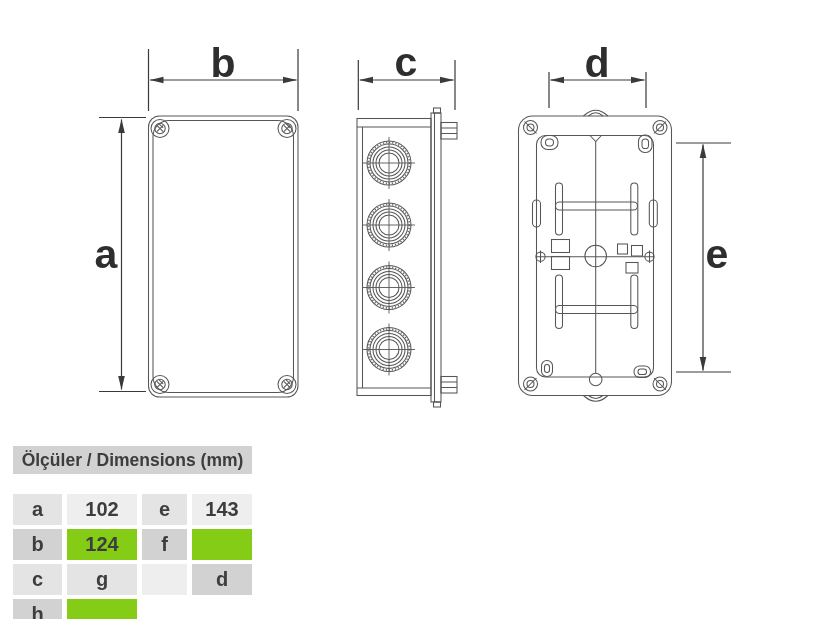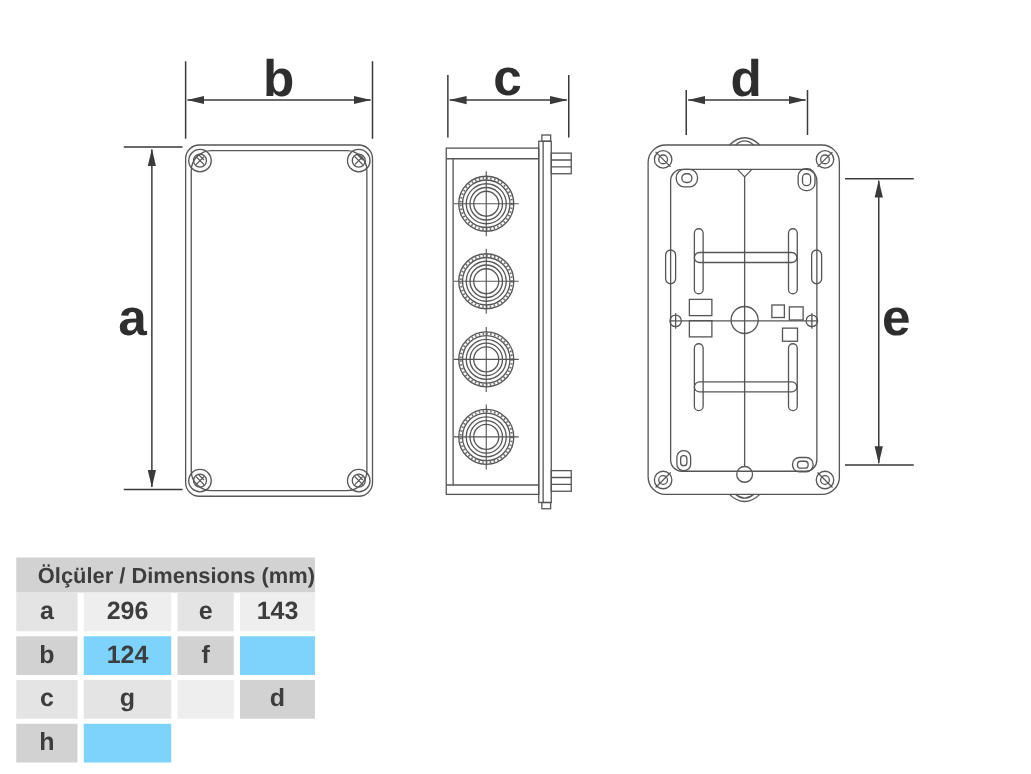--- a/index.html
+++ b/index.html
@@ -1,26 +1,26 @@
 <!DOCTYPE html>
 <html><head>
 <meta charset="utf-8">
 <style>
   html,body{margin:0;padding:0;width:825px;height:619px;background:#ffffff;overflow:hidden;}
   body{font-family:"Liberation Sans",sans-serif;position:relative;}
   #drawing{position:absolute;left:0;top:0;}
   .dim-label{font-size:41px;font-weight:bold;fill:#2e2e2e;font-family:"Liberation Sans",sans-serif;}
   #dims-table{position:absolute;left:13px;top:446px;width:239px;}
-  .tbl-header{height:28px;line-height:28px;background:#d2d2d2;text-align:right;font-size:17.5px;font-weight:bold;color:#3d3d3d;margin-bottom:0;white-space:nowrap;}
+  .tbl-header{height:28px;line-height:28px;background:#d2d2d2;text-align:center;font-size:17.5px;font-weight:bold;color:#3d3d3d;margin-bottom:20px;white-space:nowrap;}
   .tbl-grid{display:grid;grid-template-columns:49px 70px 45px 60px;column-gap:5px;row-gap:4px;}
   .cell{height:31px;line-height:31px;text-align:center;font-weight:bold;color:#3d3d3d;font-size:20px;}
   .kl{background:#e4e4e4;}
   .vl{background:#eeeeee;}
   .kd{background:#d2d2d2;}
-  .vd{background:#7dd3fc;}
+  .vd{background:#84cc16;}
 </style>
 </head>
 <body>
 
 <svg id="drawing" width="825" height="440" viewBox="0 0 825 440">
   <defs>
     <marker id="arr" viewBox="0 0 14 8" refX="13.5" refY="4" markerWidth="14" markerHeight="8" orient="auto-start-reverse" markerUnits="userSpaceOnUse">
       <path d="M0,0.7 L14,4 L0,7.3 z" fill="#3a3a3a"></path>
     </marker>
   </defs>
@@ -199,21 +199,21 @@
       <rect x="631.5" y="245.5" width="11" height="10.5"></rect>
       <rect x="626" y="262.5" width="12" height="10.5"></rect>
     </g>
   </g>
 </svg>
 
 <div id="dims-table">
   <div class="tbl-header">Ölçüler / Dimensions (mm)</div>
   <div class="tbl-grid">
     <div class="cell kl">a</div>
-    <div class="cell vl">296</div>
+    <div class="cell vl">102</div>
     <div class="cell kl">e</div>
     <div class="cell vl">143</div>
 
     <div class="cell kd">b</div>
     <div class="cell vd">124</div>
     <div class="cell kd">f</div>
     <div class="cell vd"></div>
 
     <div class="cell kl">c</div>
     <div class="cell kl">g</div>

